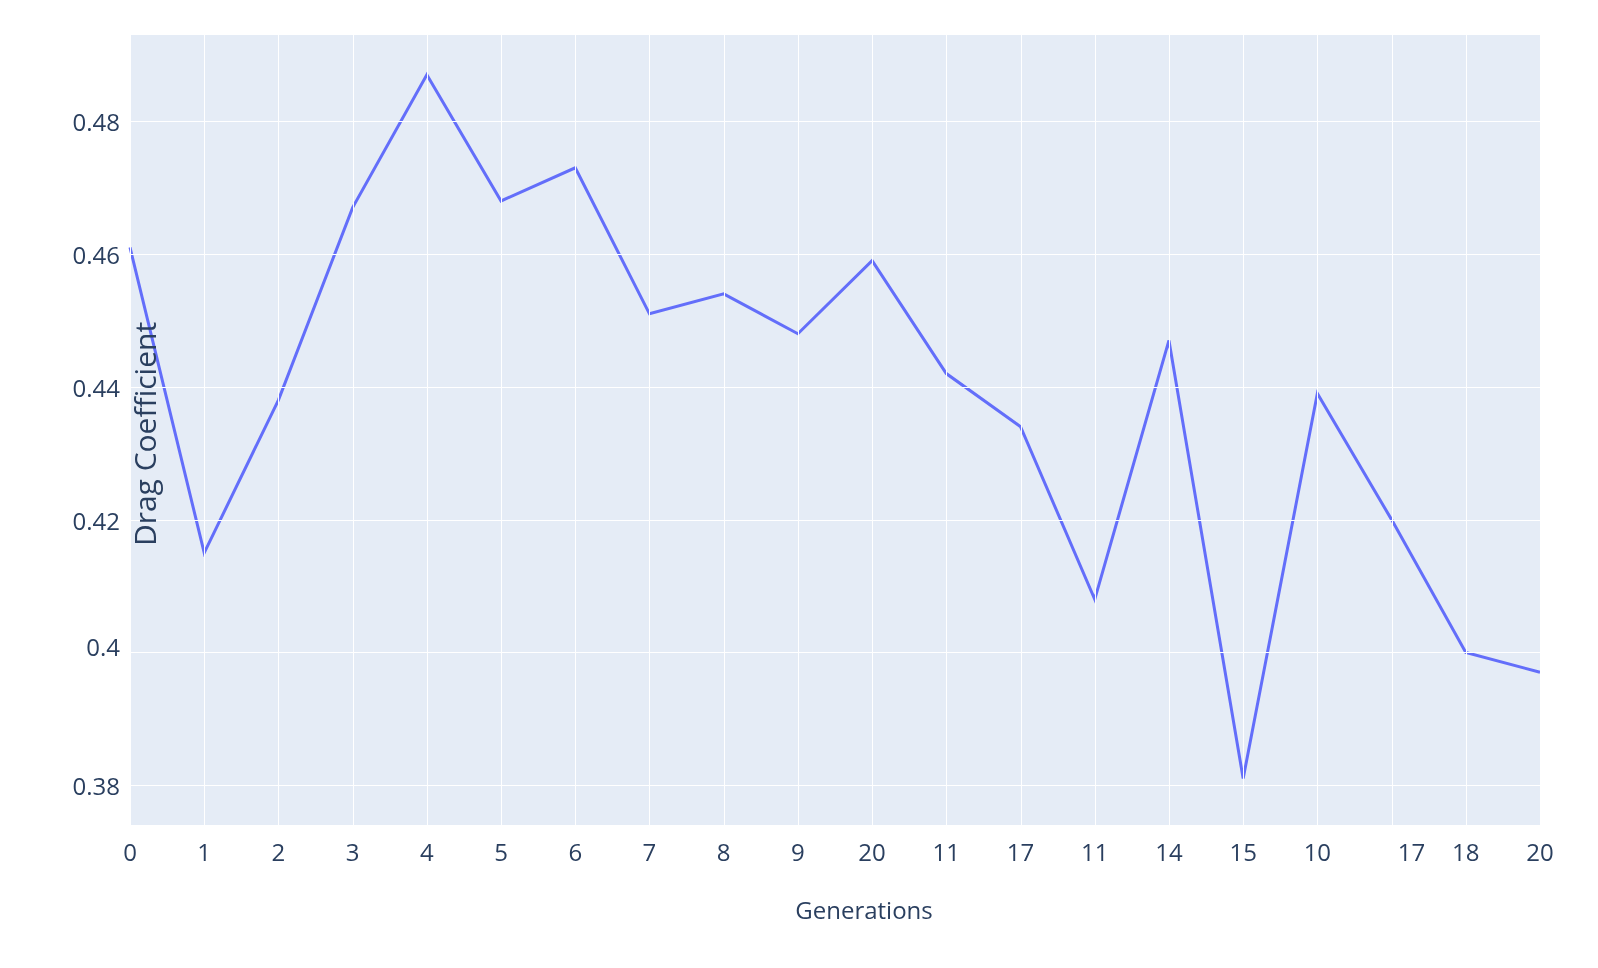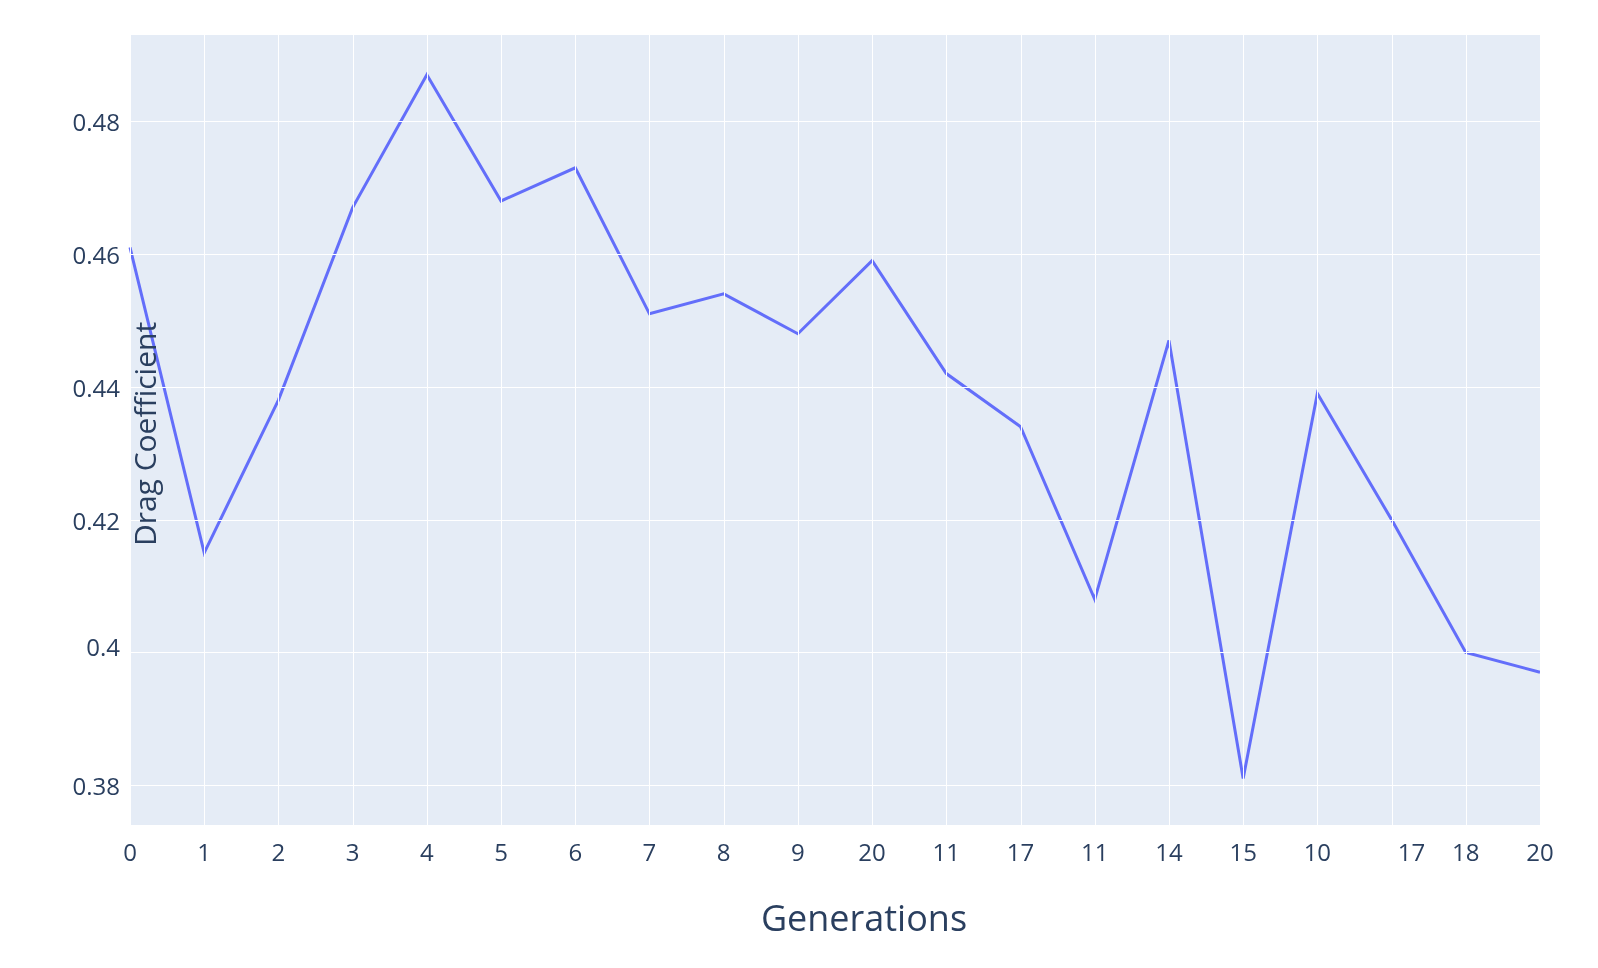--- a/index.html
+++ b/index.html
@@ -41,21 +41,21 @@
       transform: translateY(-50%);
       font-size: 24px;
       color: #2a3f5f;
       text-align: right;
     }
     .x-axis-title {
       position: absolute;
       left: 50%;
       top: 893px;
       transform: translateX(-50%);
-      font-size: 36px;
+      font-size: 24px;
       color: #2a3f5f;
       margin-left: 65px;
     }
     .y-axis-title {
       position: absolute;
       left: 32px;
       top: 50%;
       transform: translateY(-50%) rotate(-90deg);
       transform-origin: center;
       font-size: 30px;

